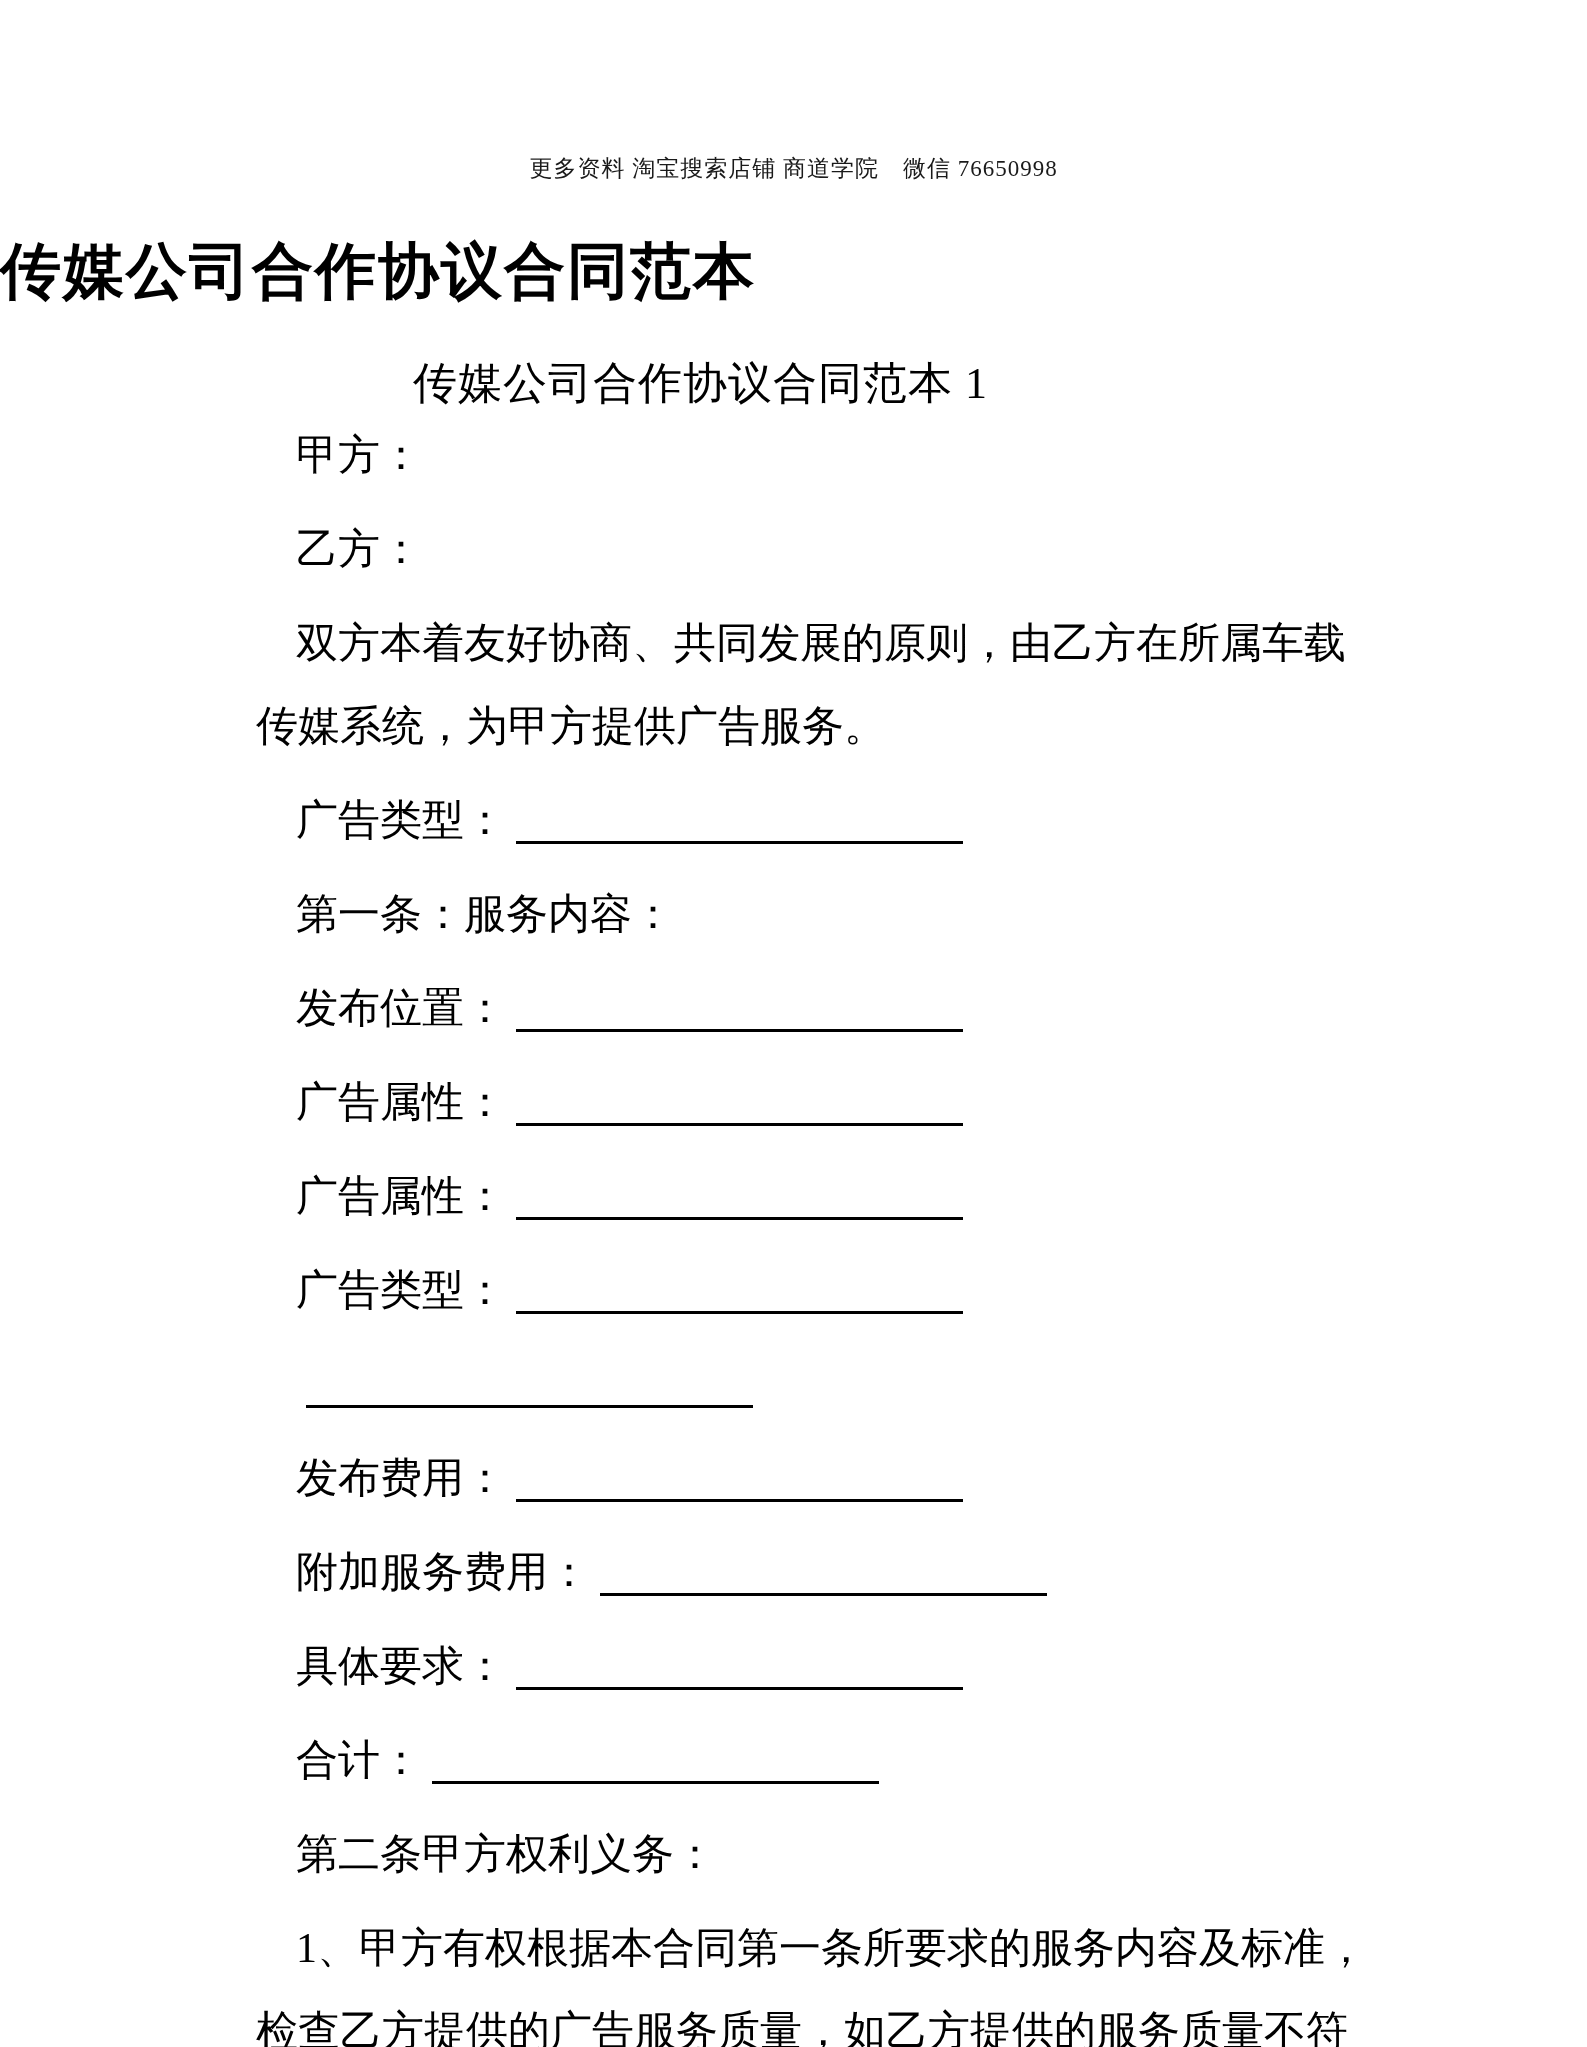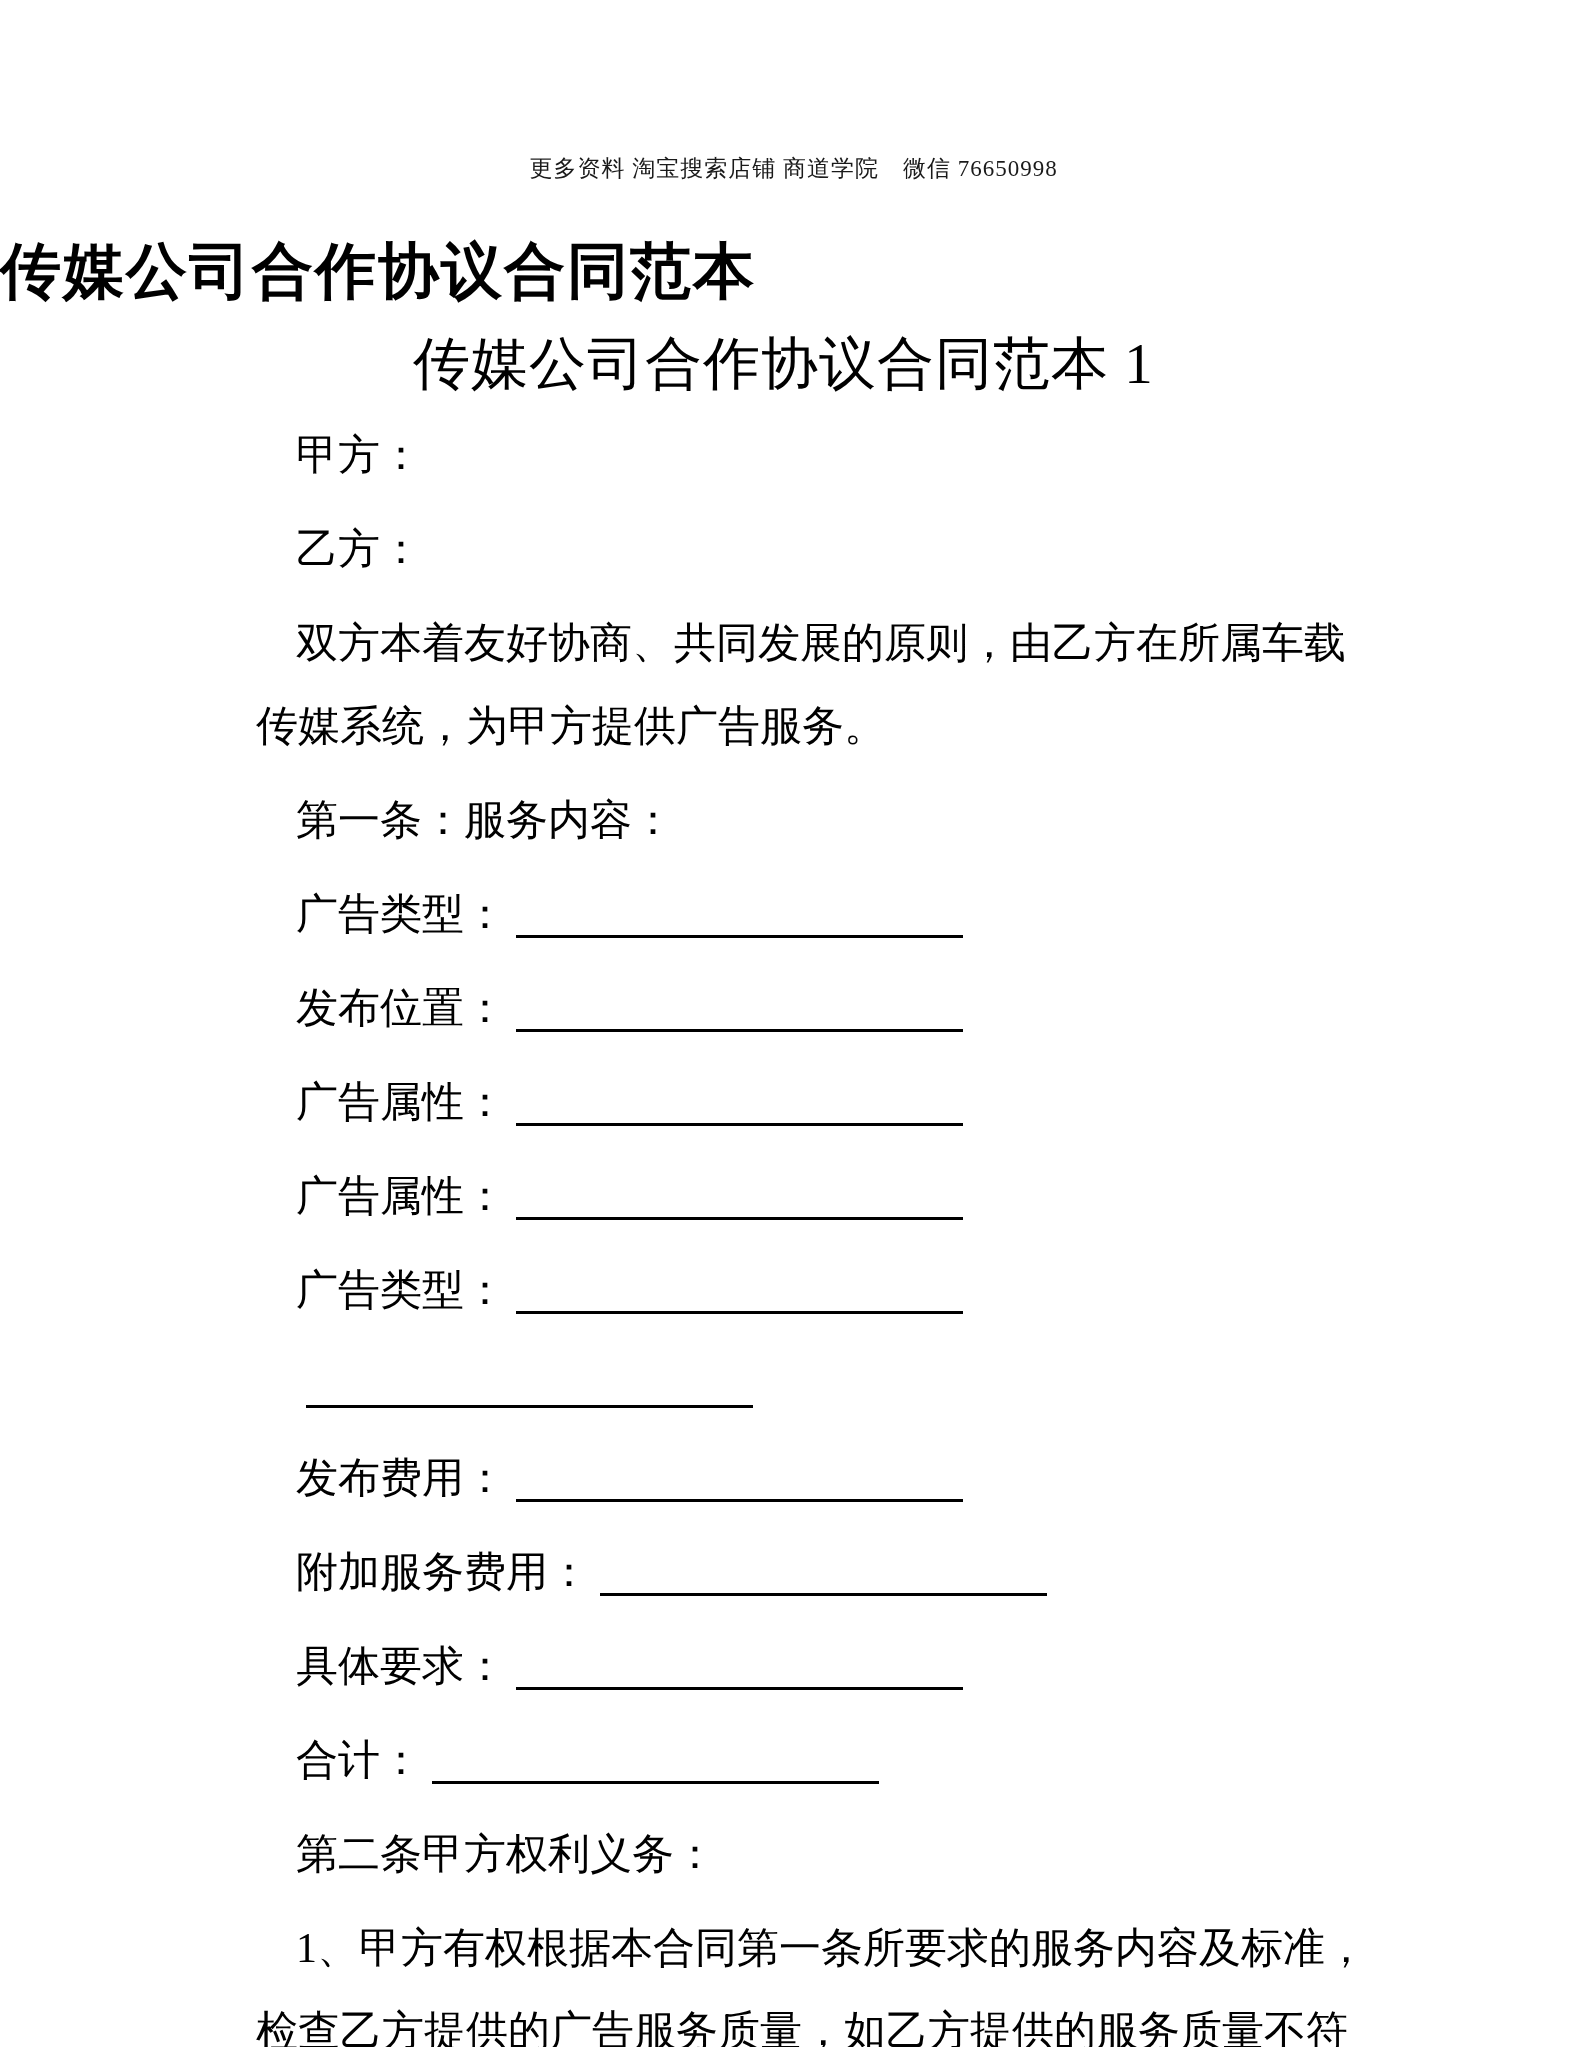--- a/index.html
+++ b/index.html
@@ -29,23 +29,23 @@
     top: 234px;
     left: 0;
     width: 100%;
     font-size: 61px;
     line-height: 76px;
     font-weight: 700;
     letter-spacing: 2px;
   }
   .doc-subtitle {
     position: absolute;
-    top: 338px;
+    top: 358px;
     left: 413px;
-    font-size: 57px;
+    font-size: 44px;
     line-height: 52px;
     letter-spacing: 1px;
   }
   .doc-body {
     position: absolute;
     top: 403px;
     left: 245px;
     width: 1150px;
     font-size: 42px;
     line-height: 83px;
@@ -77,23 +77,23 @@
 
   <div class="doc-body">
 
     <p class="indent">甲方：</p>
 
     <p class="indent">乙方：</p>
 
     <p class="indent">双方本着友好协商、共同发展的原则，由乙方在所属车载
 传媒系统，为甲方提供广告服务。</p>
 
+    <p class="indent"><span>广告类型：</span><span class="blank"></span></p>
+
     <p class="indent">第一条：服务内容：</p>
-
-    <p class="indent"><span>广告类型：</span><span class="blank"></span></p>
 
     <p class="indent"><span>发布位置：</span><span class="blank"></span></p>
 
     <p class="indent"><span>广告属性：</span><span class="blank"></span></p>
 
     <p class="indent"><span>广告属性：</span><span class="blank"></span></p>
 
     <p class="indent"><span>广告类型：</span><span class="blank"></span></p>
 
     <p class="indent"><span class="blank"></span></p>

